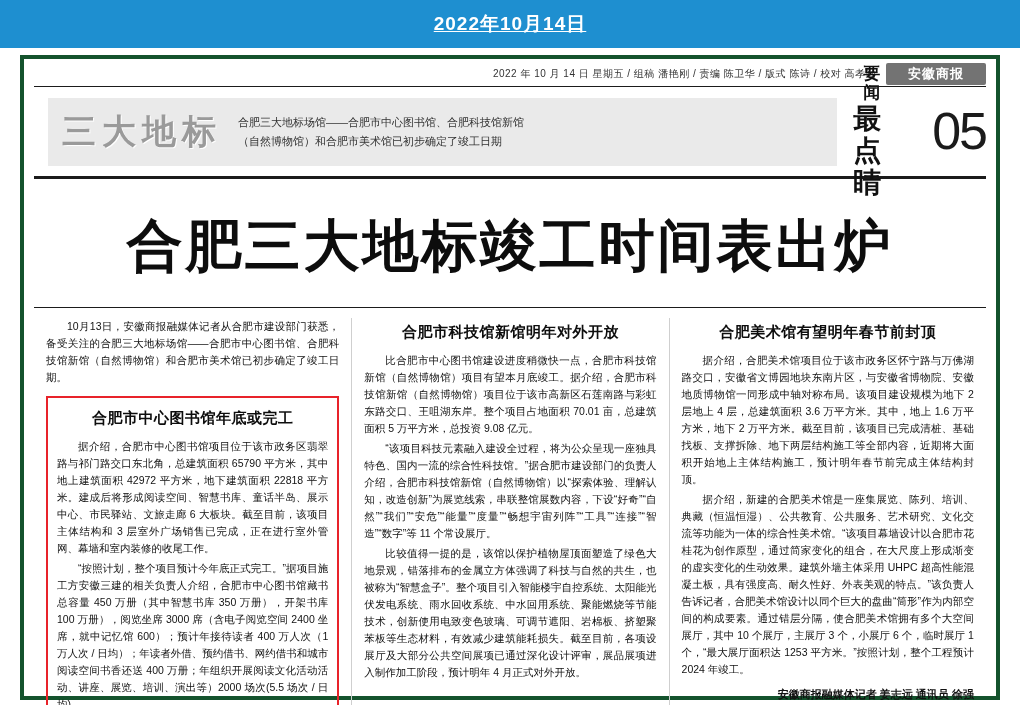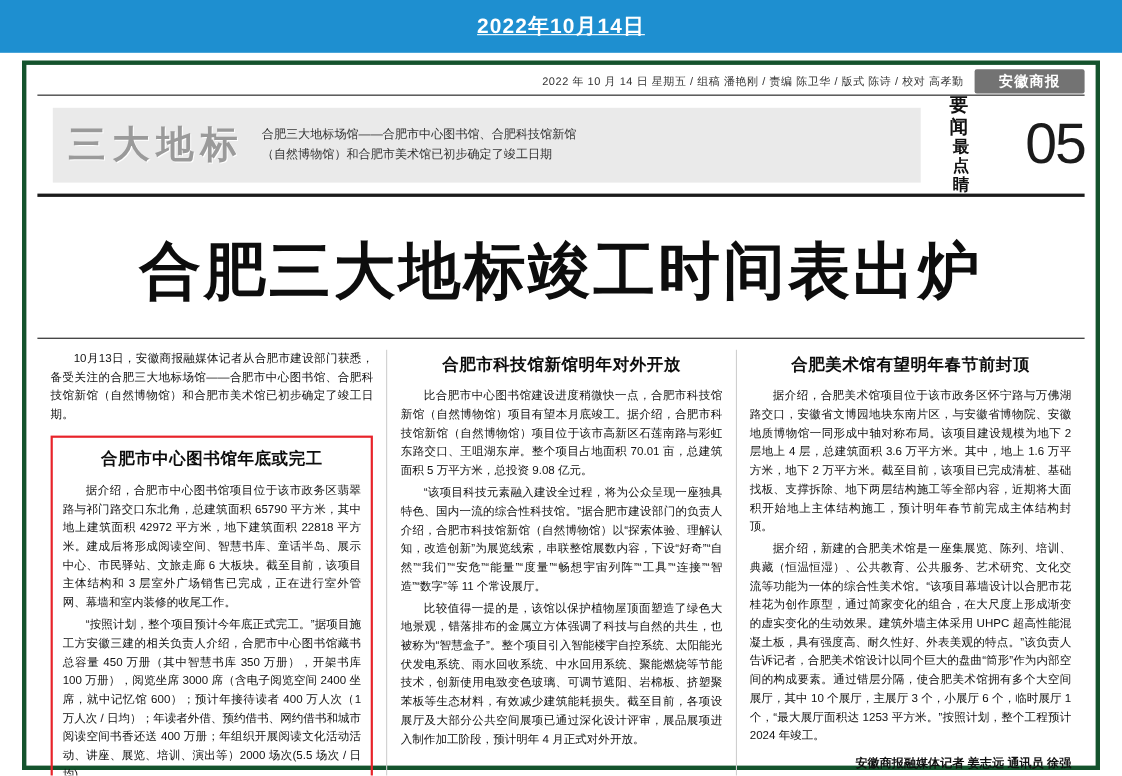--- a/index.html
+++ b/index.html
@@ -113,21 +113,21 @@
     max-width: 300px;
   }
   .banner-right {
     width: 135px;
     display: flex;
     align-items: center;
     gap: 6px;
   }
   .banner-right-text { text-align: right; line-height: 1.15; }
   .br-top { font-size: 17px; font-weight: bold; color: #111; letter-spacing: 2px; }
-  .br-bot { font-size: 15px; font-weight: bold; color: #111; letter-spacing: 1px; }
+  .br-bot { font-size: 28px; font-weight: bold; color: #111; letter-spacing: 1px; }
   .page-num {
     font-size: 52px; font-weight: normal; color: #1b1b1b;
     line-height: 0.85; letter-spacing: -2px; margin-left: 44px;
   }
   
   .headline {
     text-align: center;
     font-size: 56px;
     font-weight: bold;
     color: #0d0d0d;

